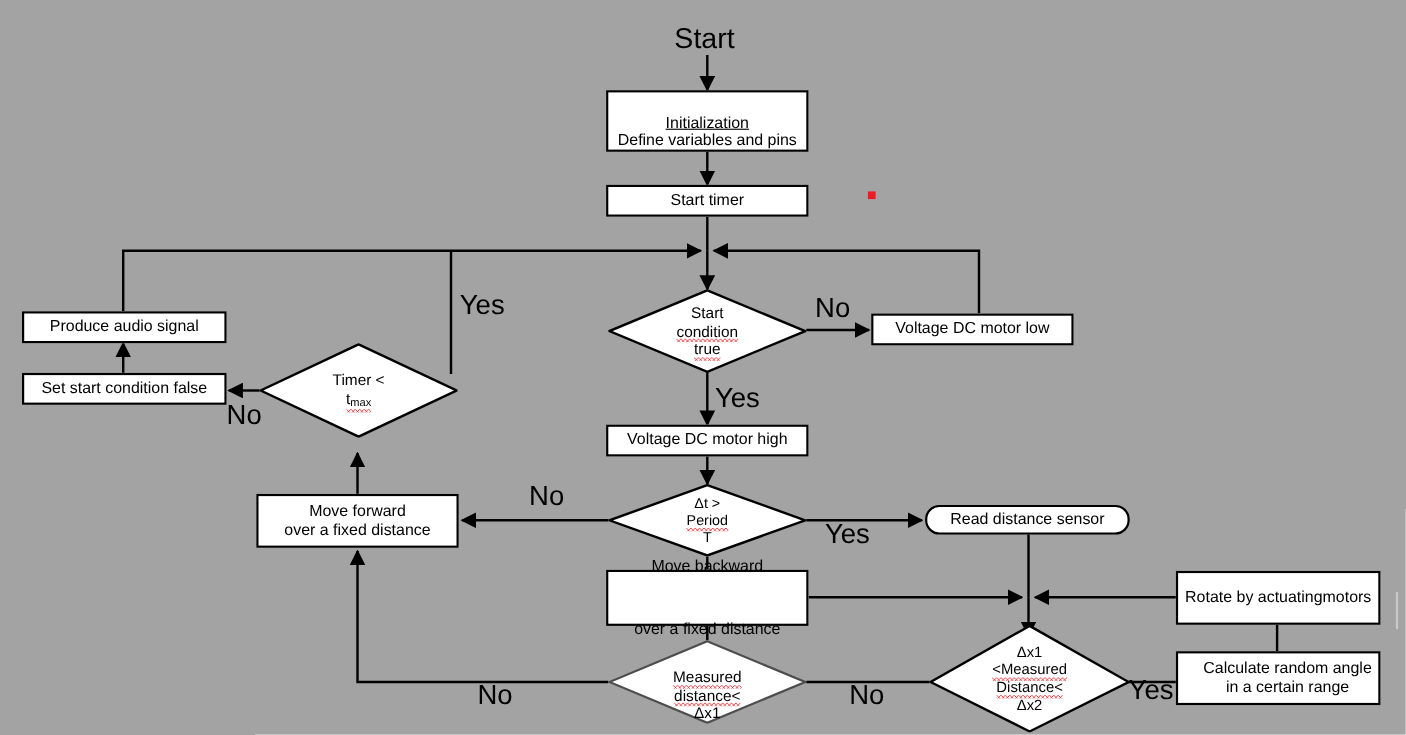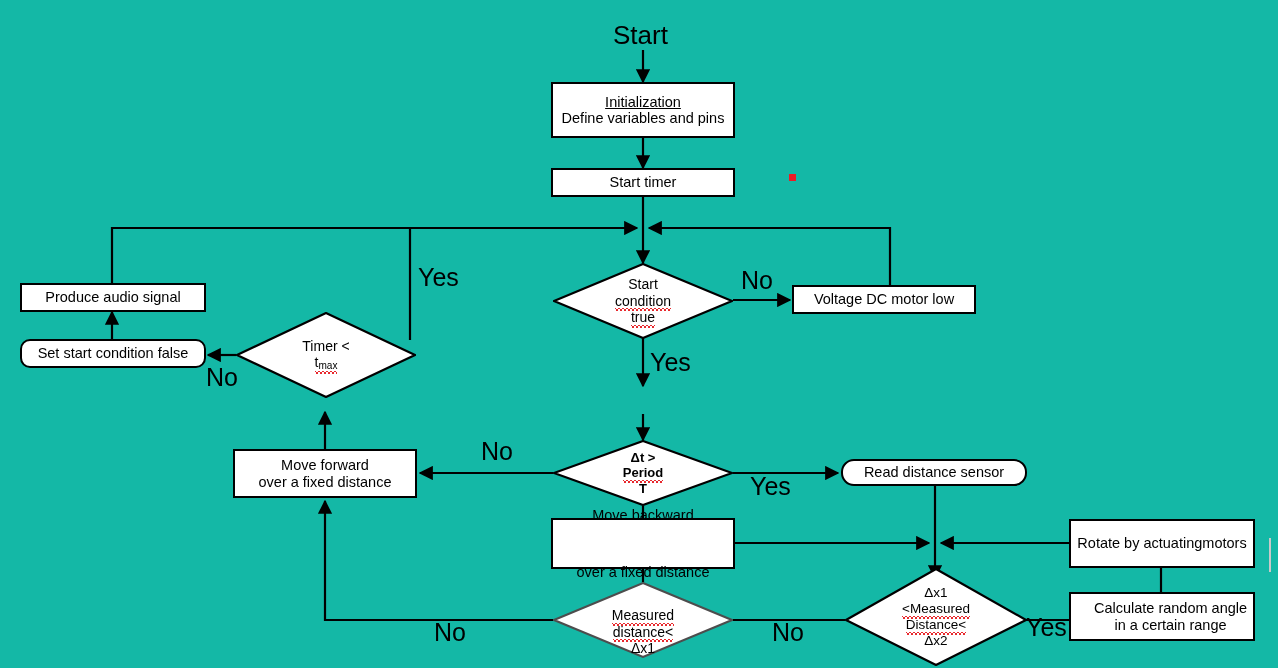--- a/index.html
+++ b/index.html
@@ -8,21 +8,21 @@
     padding: 0;
     background: #ffffff;
   }
   body {
     font-family: "Liberation Sans", sans-serif;
   }
   #canvas {
     position: relative;
     width: 1278px;
     height: 668px;
-    background: #14b8a6;
+    background: #a3a3a3;
     overflow: hidden;
   }
   #wires {
     position: absolute;
     left: 0;
     top: 0;
     width: 1278px;
     height: 668px;
     pointer-events: none;
   }
@@ -177,39 +177,42 @@
       <path d="M 1161,592 L 1161,568"></path>
     </g>
   </svg>
 
   <div class="terminal-text" style="left:613px; top:22px;">Start</div>
 
   <div class="redsq" style="left:789px; top:174px;"></div>
 
   <div class="faint-line" style="left:1269px; top:538px; height:34px;"></div>
 
-  <div class="node box" style="left:551px; top:82px; width:184px; height:56px; flex-direction:column;">
+  <div class="node box" style="left:551px; top:82px; width:184px; height:56px; flex-direction:column;justify-content:flex-end;">
     <span class="ul">Initialization</span>
     <span>Define variables and pins</span>
   </div>
 
   <div class="node box" style="left:792px; top:285px; width:184px; height:29px;">
     <span>Voltage DC motor low</span>
   </div>
 
   <div class="node box" style="left:551px; top:168px; width:184px; height:29px;">
     <span>Start timer</span>
   </div>
 
+  <div class="node box" style="left:551px; top:386px; width:184px; height:29px;">
+    <span>Voltage DC motor high</span>
+  </div>
 
   <div class="node box" style="left:20px; top:283px; width:186px; height:29px;">
     <span>Produce audio signal</span>
   </div>
 
-  <div class="node box" style="left:20px; top:339px; width:186px; height:29px;border-radius:10px;">
+  <div class="node box" style="left:20px; top:339px; width:186px; height:29px;">
     <span>Set start condition false</span>
   </div>
 
   <div class="node box" style="left:233px; top:449px; width:184px; height:49px; flex-direction:column;">
     <span>Move forward</span>
     <span>over a fixed distance</span>
   </div>
 
   <div class="node box" style="left:551px; top:518px; width:184px; height:51px; flex-direction:column;gap:41px;">
     <span>Move backward</span>
@@ -248,21 +251,21 @@
     <div class="diamond-text">
       <div>Timer &lt;</div>
       <div><span class="sp"><span>t</span><sub>max</sub></span></div>
     </div>
   </div>
 
   <div class="diamond-wrap" style="left:553px; top:440px; width:180px; height:66px;">
     <svg class="diamond-svg" width="180" height="66" viewBox="0 0 180 66" xmlns="http://www.w3.org/2000/svg">
       <polygon points="90,1 179,33 90,65 1,33" fill="#ffffff" stroke="#000000" stroke-width="2.2"></polygon>
     </svg>
-    <div class="diamond-text" style="font-size:13px;font-weight:bold;">
+    <div class="diamond-text" style="font-size:13px;">
       <div>Δt &gt;</div>
       <div><span class="sp">Period</span></div>
       <div>T</div>
     </div>
   </div>
 
   <div class="diamond-wrap" style="left:553px; top:582px; width:180px; height:76px;">
     <svg class="diamond-svg" width="180" height="76" viewBox="0 0 180 76" xmlns="http://www.w3.org/2000/svg">
       <polygon points="90,1 179,38 90,75 1,38" fill="#ffffff" stroke="#4d4d4d" stroke-width="2"></polygon>
     </svg>

